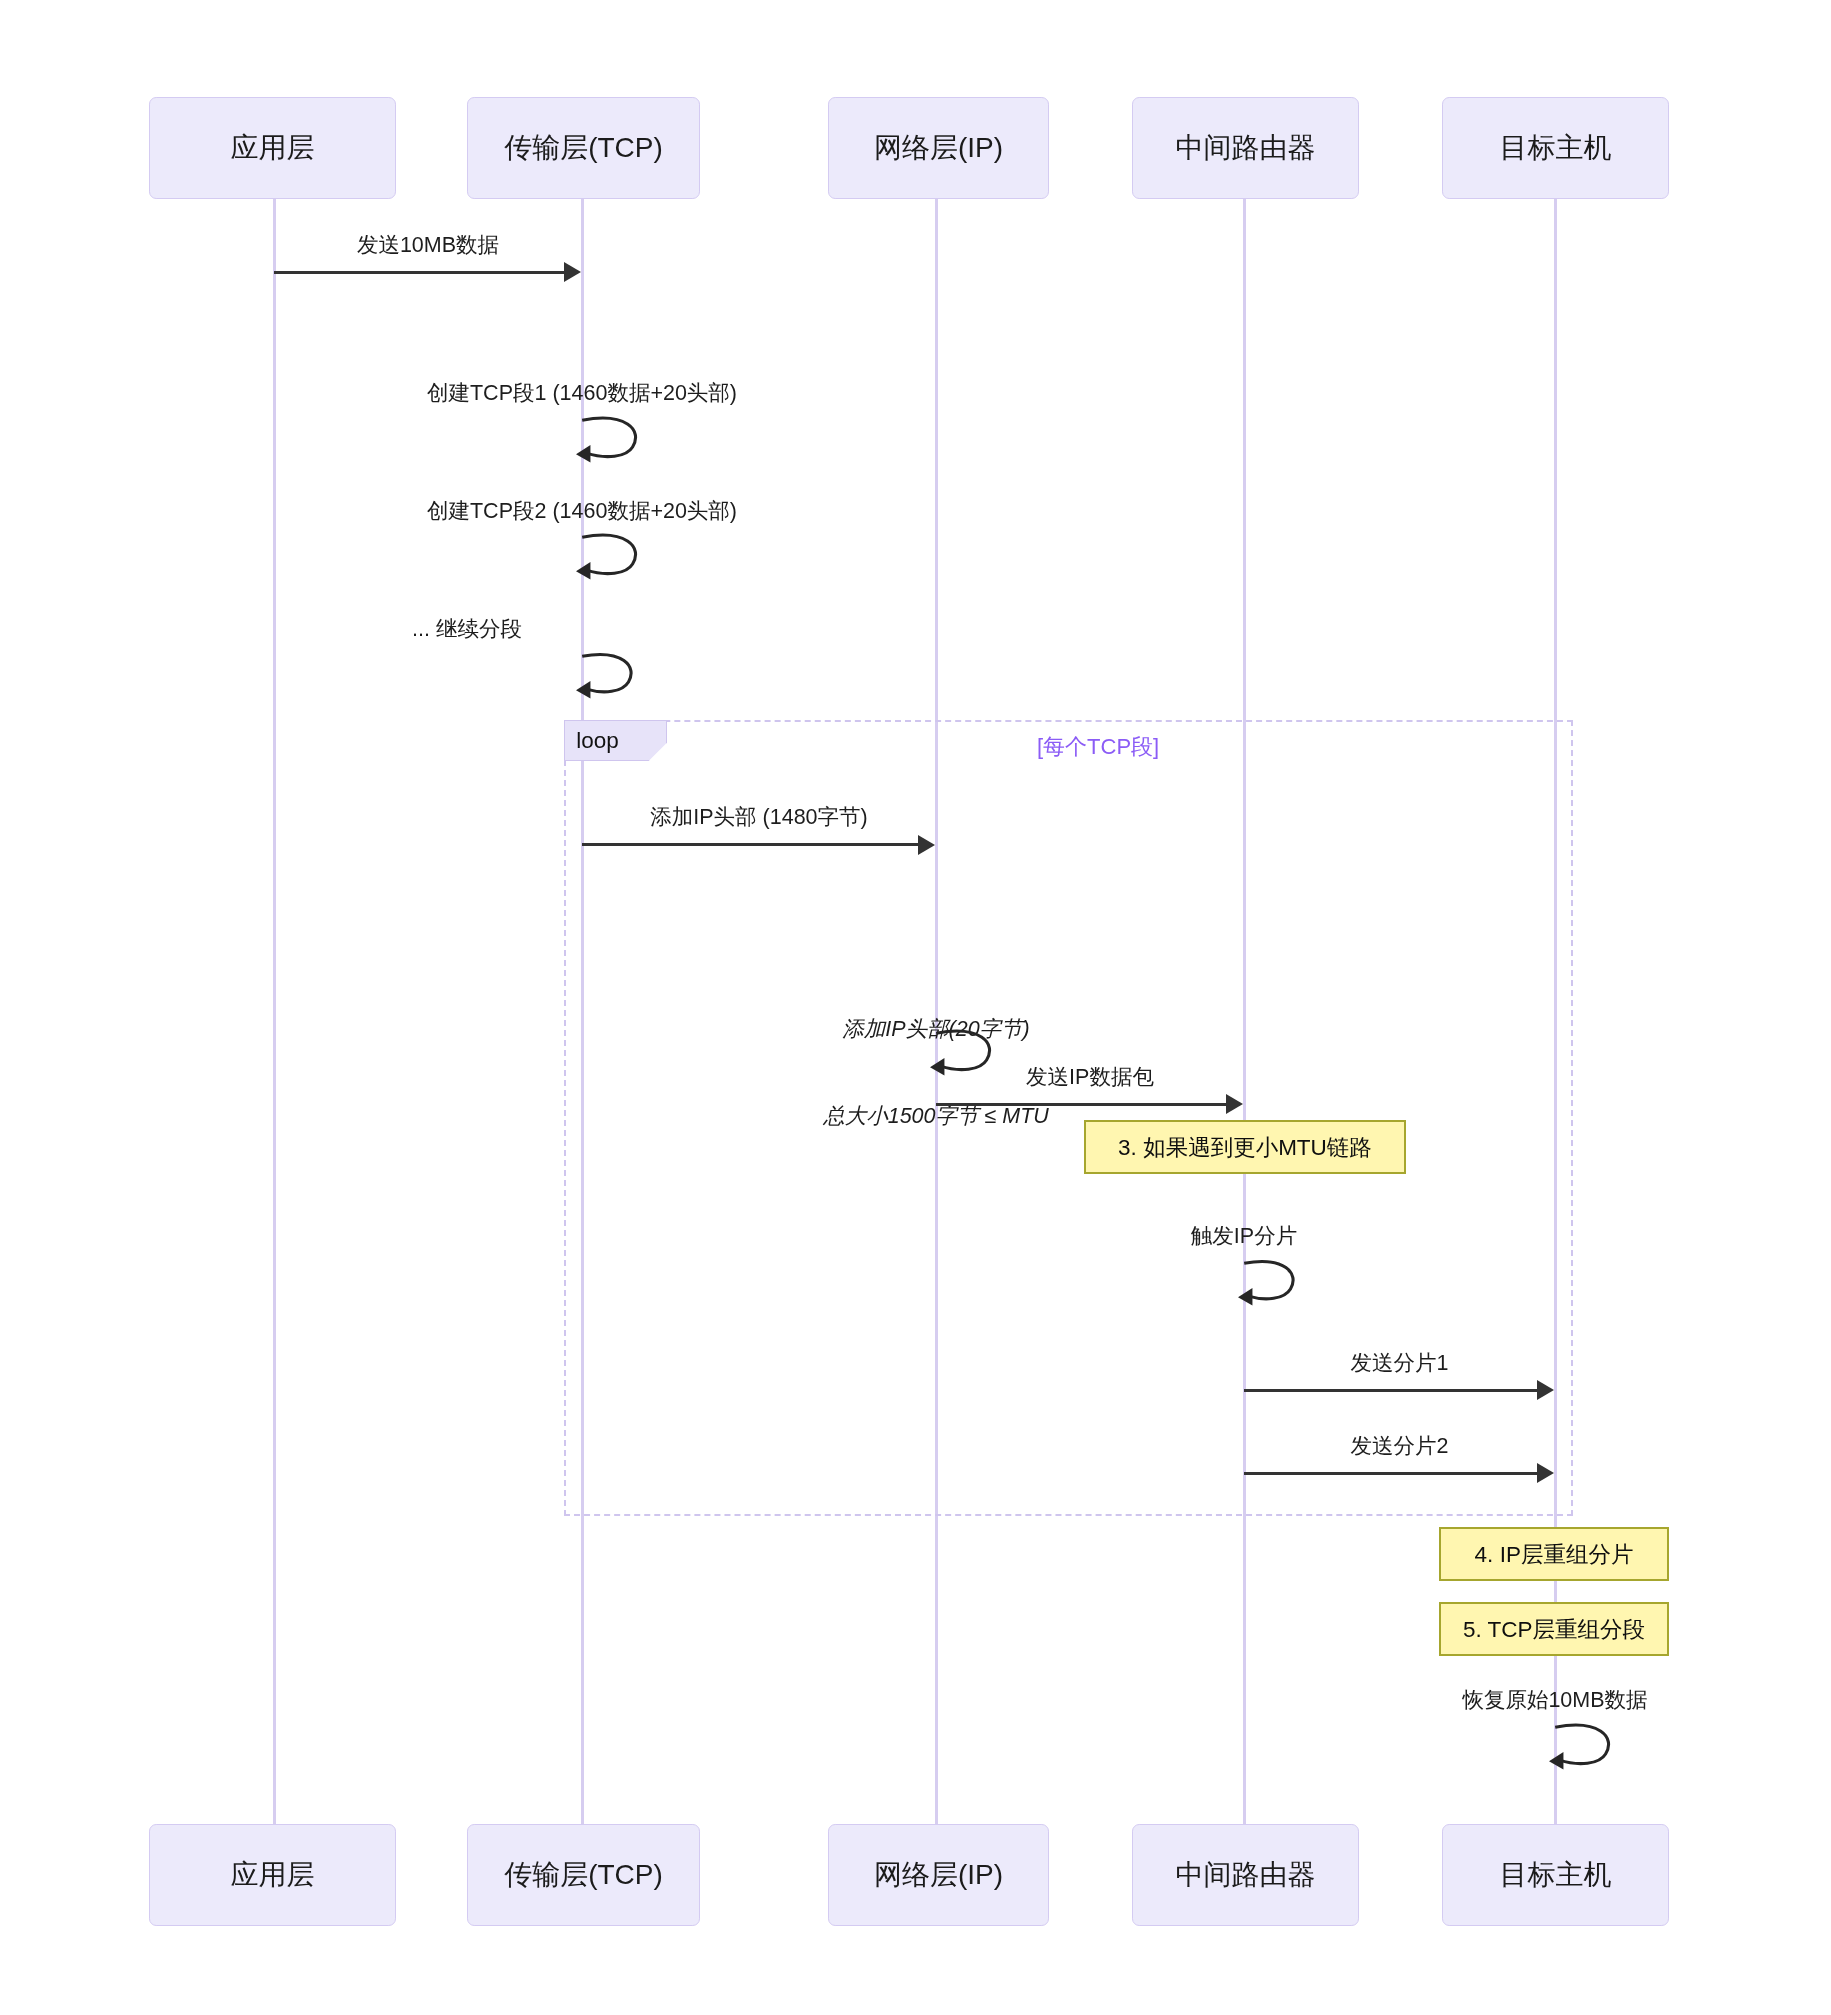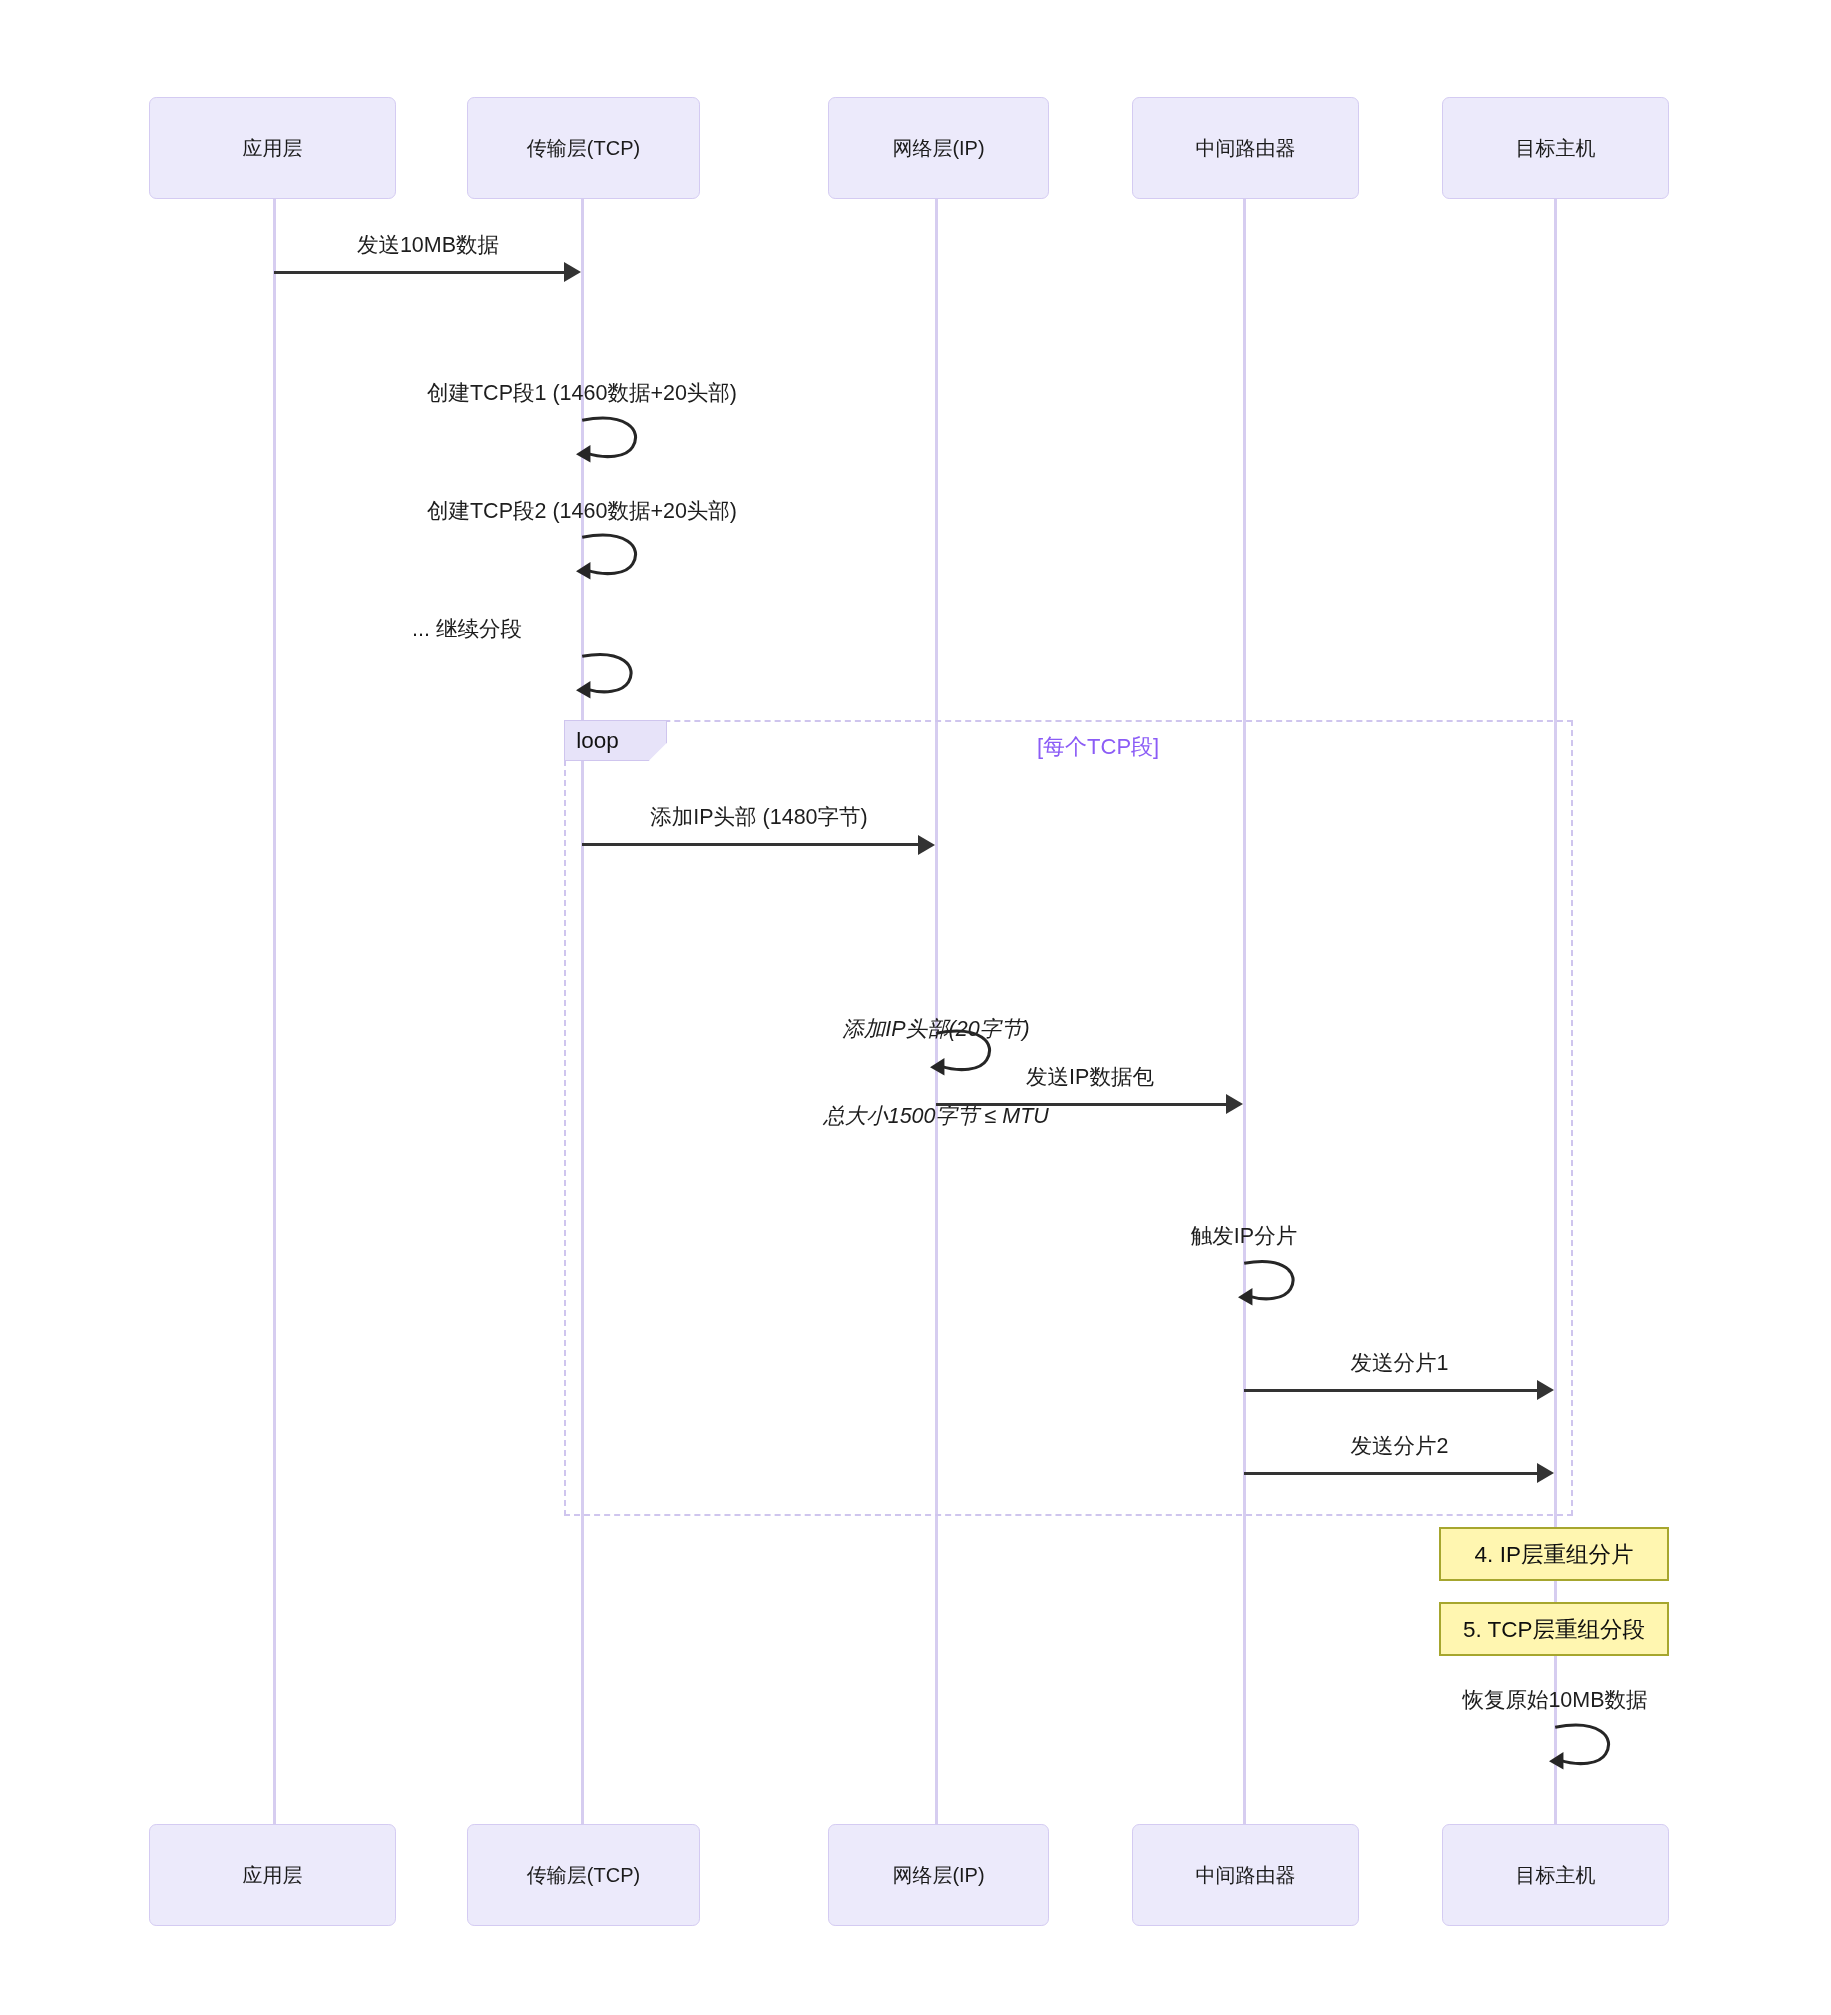--- a/index.html
+++ b/index.html
@@ -2,21 +2,21 @@
 <html style="font-size:8.2px"><head>
 <meta charset="utf-8">
 <style>
   html,body{margin:0;padding:0;background:#ffffff;}
   body{font-family:"Liberation Sans","DejaVu Sans",sans-serif;}
   #stage{position:relative;width:1831px;height:2015px;background:#ffffff;overflow:hidden;}
   .lifeline{position:absolute;width:2.6px;background:#d6cdf0;}
   .pbox{position:absolute;box-sizing:border-box;background:#eceafb;
         border:1.5px solid #d4cbf2;border-radius:7.2px;
         display:flex;align-items:center;justify-content:center;text-align:center;
-        font-size:20px;color:#1b1b1b;line-height:1.2;}
+        font-size:28px;color:#1b1b1b;line-height:1.2;}
   .msg-line{position:absolute;height:3.1px;background:#333333;}
   .arrow-head{position:absolute;width:0;height:0;
         border-top:10.2px solid transparent;border-bottom:10.2px solid transparent;
         border-left:17px solid #333333;}
   .msg-label{position:absolute;font-size:21.5px;color:#1d1d1d;text-align:center;
         white-space:pre;line-height:1.35;}
   .note{position:absolute;box-sizing:border-box;background:#fff6b0;
         border:2px solid #a6a62e;display:flex;align-items:center;justify-content:center;
         text-align:center;font-size:22.5px;color:#0f0f0f;padding:0 11.2px;}
   .loop-frame{position:absolute;box-sizing:border-box;border:2px dashed #cfc5ee;}
@@ -102,20 +102,23 @@
     <svg width="72" height="49" viewBox="0 0 140 95">
       <path d="M 14 10 C 100 -6 132 30 112 62 C 100 82 60 86 22 74" fill="none" stroke="#262626" stroke-width="6"></path>
       <polygon points="30,58 30,92 2,76" fill="#262626"></polygon>
     </svg>
   </div>
 
   <div class="msg-label" style="left:936px;top:1063px;width:308px;">发送IP数据包</div>
   <div class="msg-line" style="left:936px;top:1103px;width:292px;"></div>
   <div class="arrow-head" style="left:1226px;top:1094px;"></div>
 
+  <div class="note" style="left:1084px;top:1120px;width:322px;height:54px;">
+    <span>3. 如果遇到更小MTU链路</span>
+  </div>
 
   <div class="msg-label" style="left:1014px;top:1222px;width:460px;text-align:center;">触发IP分片</div>
   <div class="selfloop" style="left:1237px;top:1258px;">
     <svg width="72" height="49" viewBox="0 0 140 95">
       <path d="M 14 10 C 92 -4 122 30 104 60 C 92 80 56 84 22 74" fill="none" stroke="#262626" stroke-width="6"></path>
       <polygon points="30,58 30,92 2,76" fill="#262626"></polygon>
     </svg>
   </div>
 
   <div class="msg-label" style="left:1244px;top:1349px;width:311px;">发送分片1</div>

